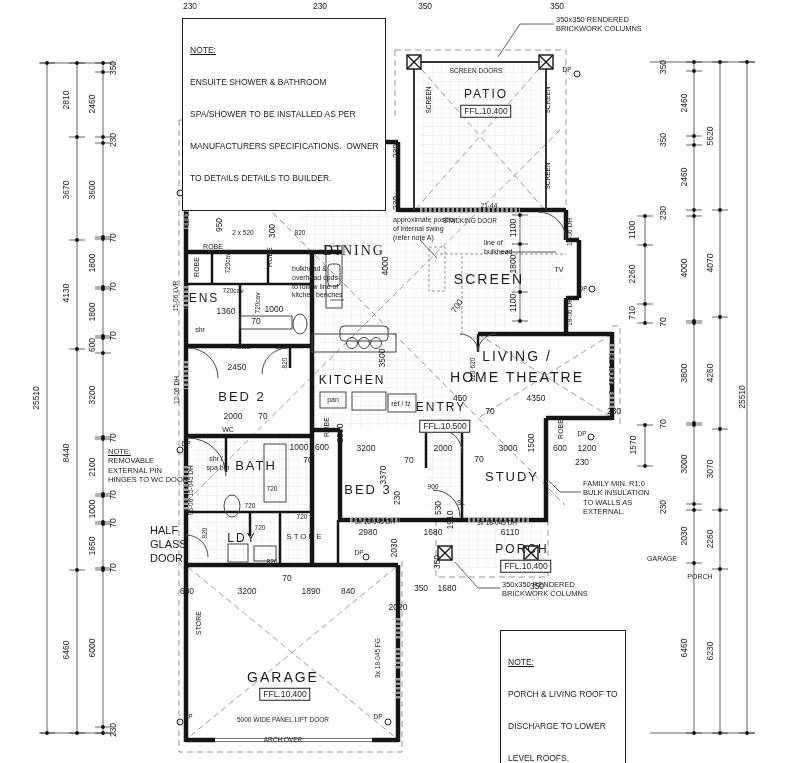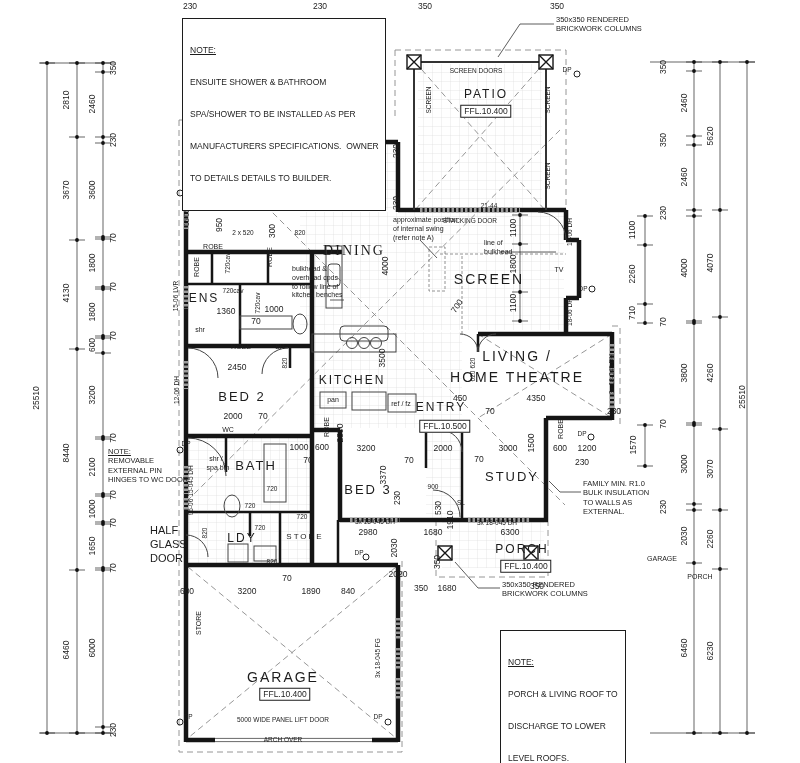--- a/index.html
+++ b/index.html
@@ -358,29 +358,29 @@
       <div class="lbl" style="left: 560px; top: 448px; font-size: 8.5px;">600</div>
       <div class="lbl" style="left: 587px; top: 448px; font-size: 8.5px;">1200</div>
       <div class="lbl" style="left: 582px; top: 462px; font-size: 8.5px;">230</div>
       <div class="lbl" style="left: 633px; top: 445px; font-size: 8.5px; transform: translate(-50%, -50%) rotate(-90deg);">1570</div>
       <div class="lbl" style="left: 438px; top: 508px; font-size: 8.5px; transform: translate(-50%, -50%) rotate(-90deg);">530</div>
       <div class="lbl" style="left: 450px; top: 520px; font-size: 8.5px; transform: translate(-50%, -50%) rotate(-90deg);">1910</div>
       <div class="lbl" style="left: 433px; top: 487px; font-size: 6.5px;">900</div>
       <div class="lbl" style="left: 461px; top: 503px; font-size: 6.5px;">SL</div>
       <div class="lbl" style="left: 368px; top: 532px; font-size: 8.5px;">2980</div>
       <div class="lbl" style="left: 433px; top: 532px; font-size: 8.5px;">1680</div>
-      <div class="lbl" style="left: 510px; top: 532px; font-size: 8.5px;">6300</div>
+      <div class="lbl" style="left: 510px; top: 532px; font-size: 8.5px;">6110</div>
       <div class="lbl" style="left: 394px; top: 548px; font-size: 8.5px; transform: translate(-50%, -50%) rotate(-90deg);">2030</div>
       <div class="lbl" style="left: 437px; top: 562px; font-size: 8.5px; transform: translate(-50%, -50%) rotate(-90deg);">350</div>
       <div class="lbl" style="left: 187px; top: 591px; font-size: 8.5px;">600</div>
       <div class="lbl" style="left: 247px; top: 591px; font-size: 8.5px;">3200</div>
       <div class="lbl" style="left: 287px; top: 578px; font-size: 8.5px;">70</div>
       <div class="lbl" style="left: 311px; top: 591px; font-size: 8.5px;">1890</div>
       <div class="lbl" style="left: 348px; top: 591px; font-size: 8.5px;">840</div>
-      <div class="lbl" style="left: 398px; top: 574px; font-size: 8.5px;">2020</div>
+      <div class="lbl" style="left: 398px; top: 607px; font-size: 8.5px;">2020</div>
       <div class="lbl" style="left: 421px; top: 588px; font-size: 8.5px;">350</div>
       <div class="lbl" style="left: 447px; top: 588px; font-size: 8.5px;">1680</div>
       <div class="lbl" style="left: 537px; top: 586px; font-size: 8.5px;">350</div>
       <div class="lbl" style="left: 36px; top: 398px; font-size: 8.5px; transform: translate(-50%, -50%) rotate(-90deg);">25510</div>
       <div class="lbl" style="left: 66px; top: 100px; font-size: 8.5px; transform: translate(-50%, -50%) rotate(-90deg);">2810</div>
       <div class="lbl" style="left: 66px; top: 190px; font-size: 8.5px; transform: translate(-50%, -50%) rotate(-90deg);">3670</div>
       <div class="lbl" style="left: 66px; top: 293px; font-size: 8.5px; transform: translate(-50%, -50%) rotate(-90deg);">4130</div>
       <div class="lbl" style="left: 66px; top: 453px; font-size: 8.5px; transform: translate(-50%, -50%) rotate(-90deg);">8440</div>
       <div class="lbl" style="left: 66px; top: 650px; font-size: 8.5px; transform: translate(-50%, -50%) rotate(-90deg);">6460</div>
       <div class="lbl" style="left: 92px; top: 104px; font-size: 8.5px; transform: translate(-50%, -50%) rotate(-90deg);">2460</div>

